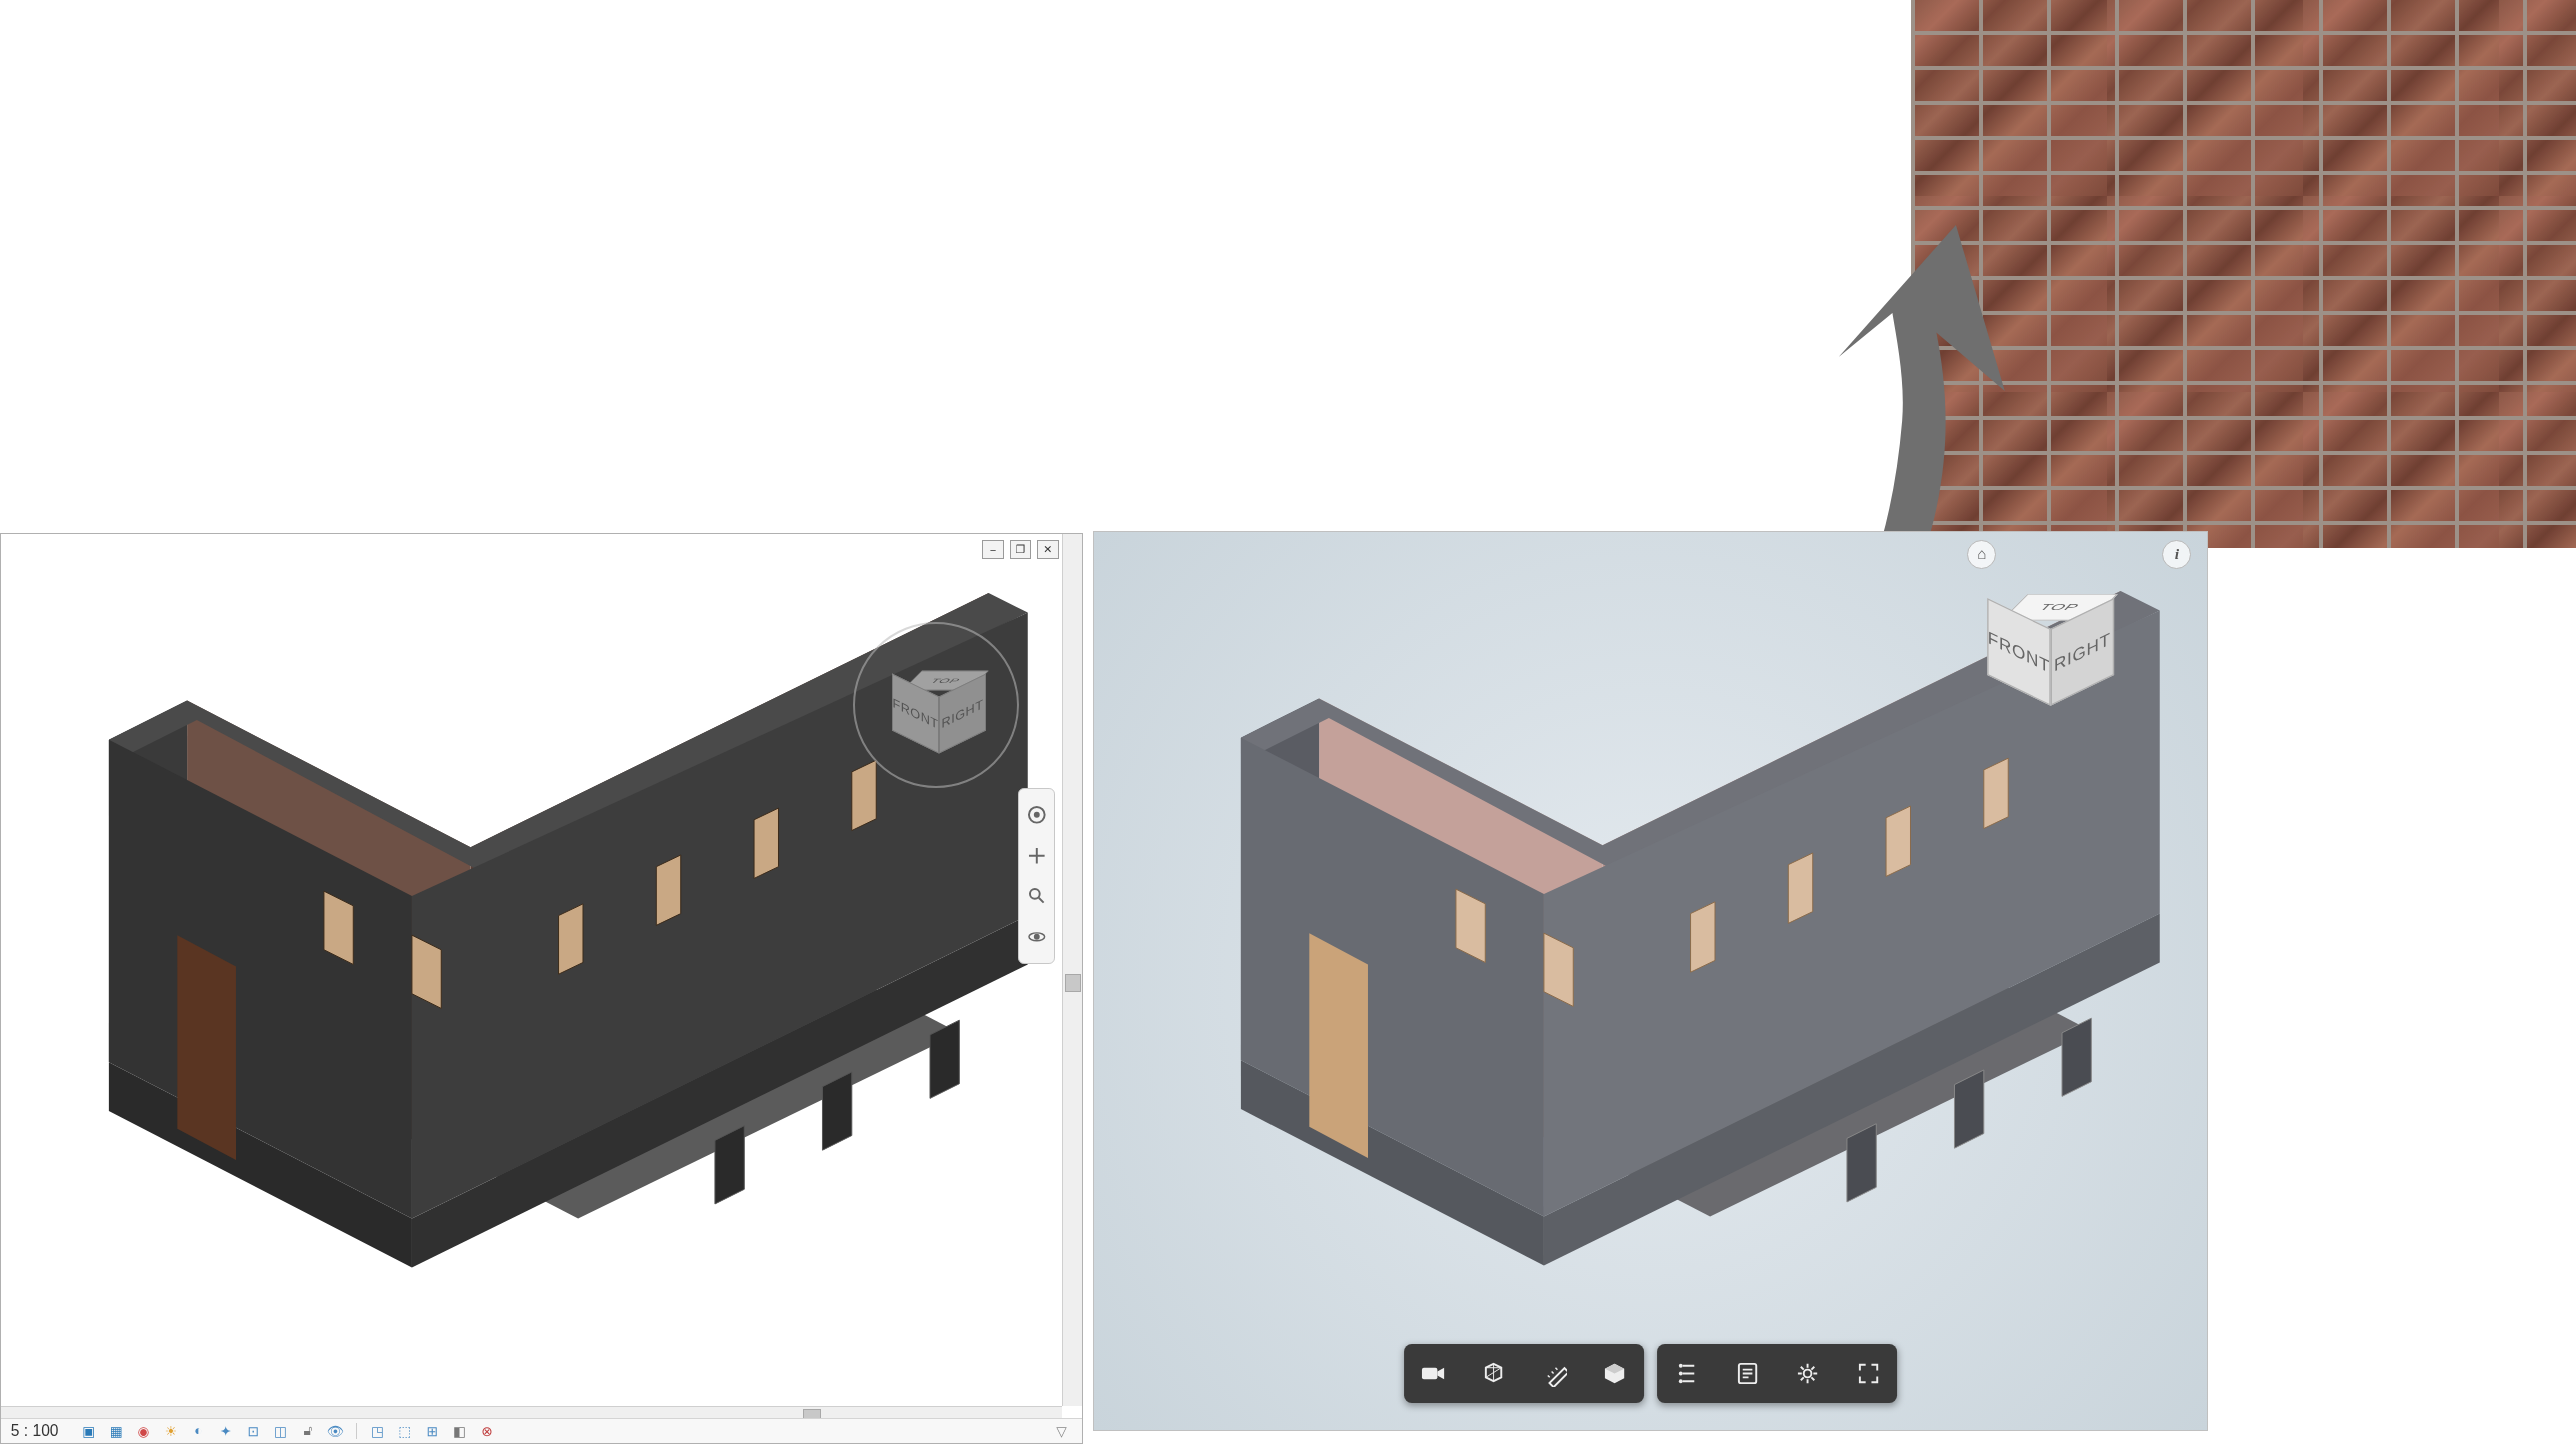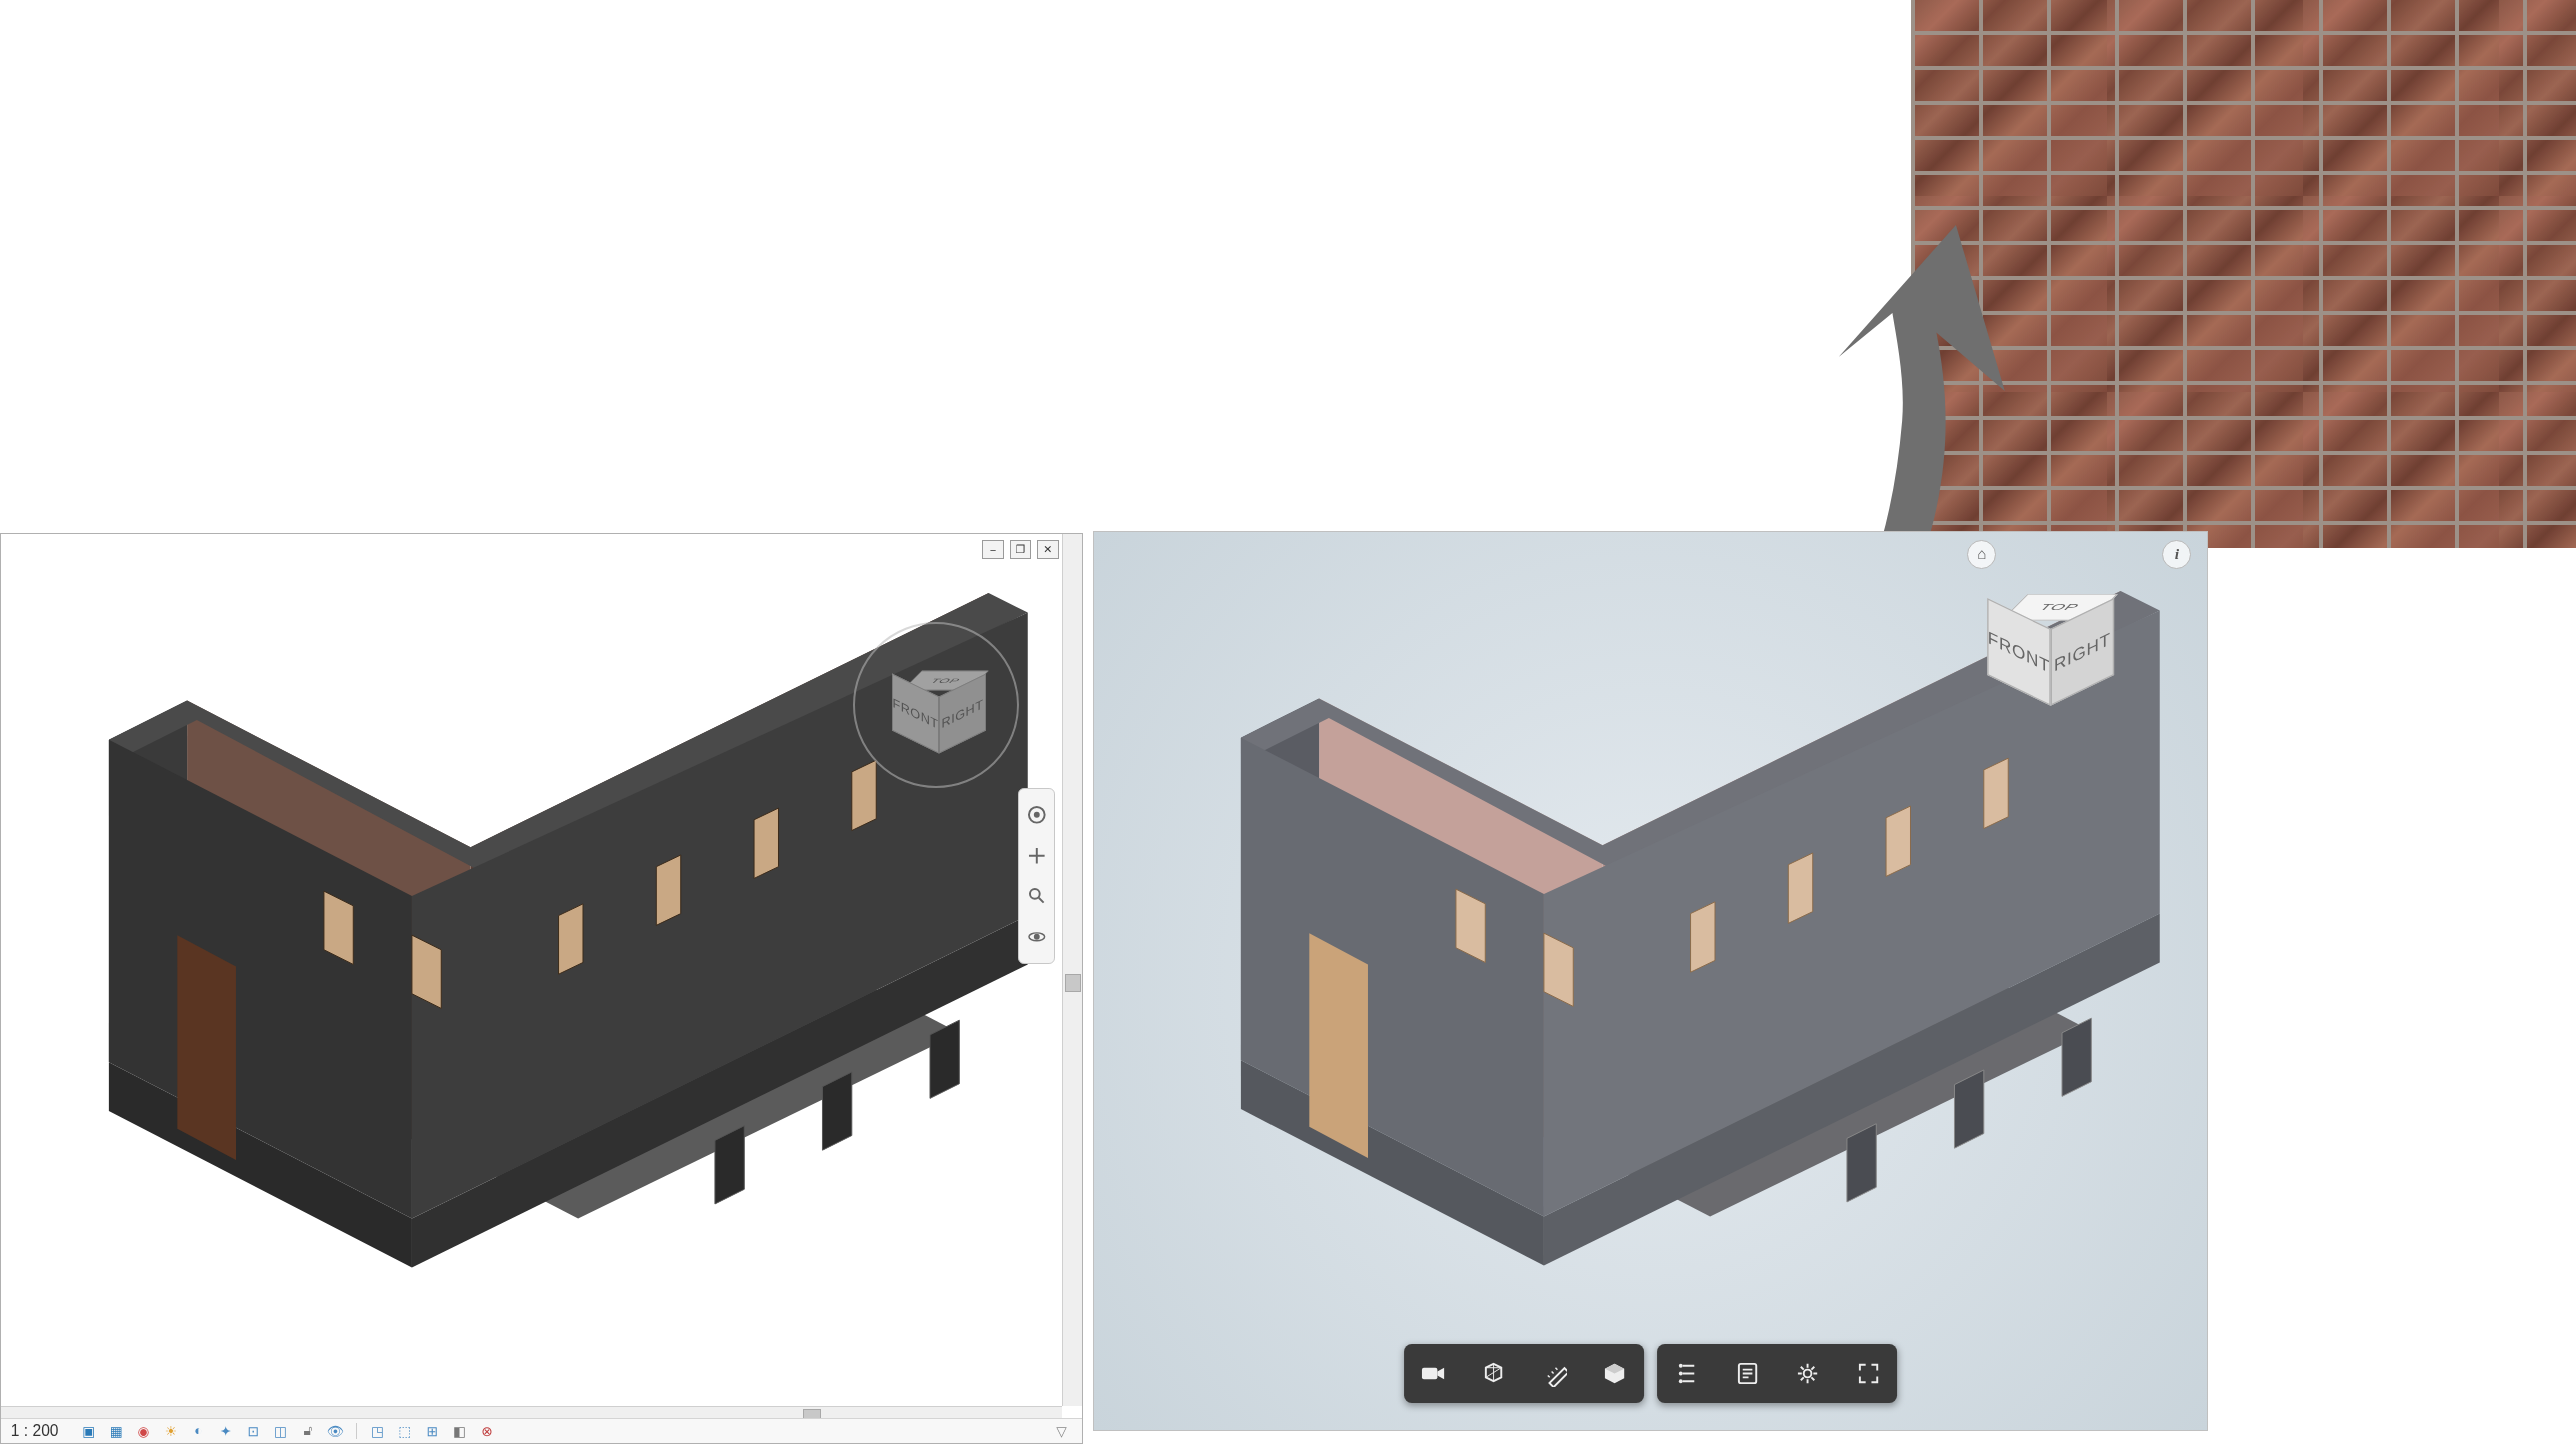--- a/index.html
+++ b/index.html
@@ -350,21 +350,21 @@
   </div>
 
   <div class="scroll-v">
       <div class="thumb"></div>
     </div>
   <div class="scroll-h">
       <div class="thumb"></div>
     </div>
 
   <div class="statusbar">
-    <span class="scale">1 : 200</span>
+    <span class="scale">5 : 100</span>
     <span class="sb-icon" style="color:#2a7ab8">▣</span>
     <span class="sb-icon" style="color:#2a7ab8">▦</span>
     <span class="sb-icon" style="color:#d04848">◉</span>
     <span class="sb-icon" style="color:#e0a030">☀</span>
     <span class="sb-icon" style="color:#4a8ac2">◐</span>
     <span class="sb-icon" style="color:#4a8ac2">✦</span>
     <span class="sb-icon" style="color:#4a8ac2">⊡</span>
     <span class="sb-icon" style="color:#4a8ac2">◫</span>
     <span class="sb-icon" style="color:#777">🔓︎</span>
     <span class="sb-icon" style="color:#4a8ac2">👁︎</span>

